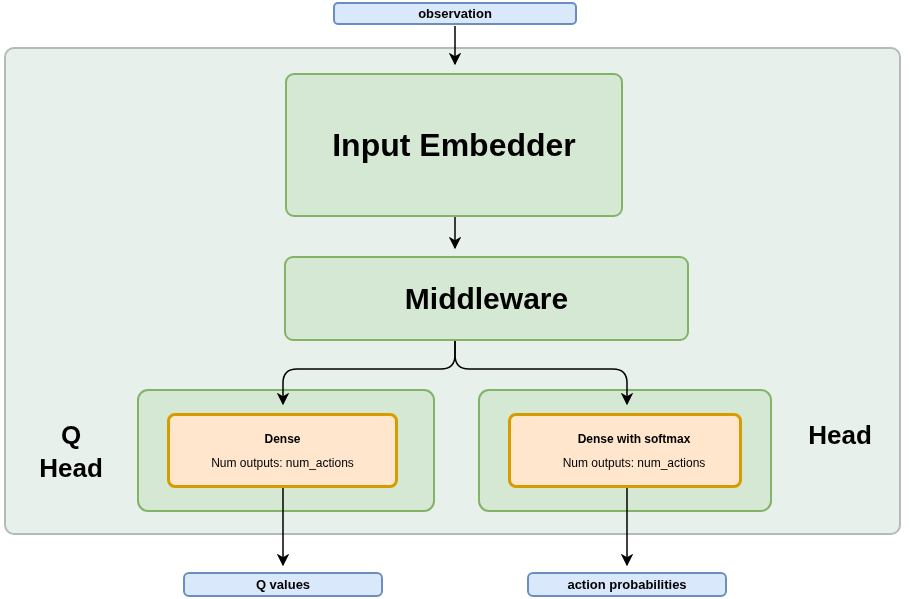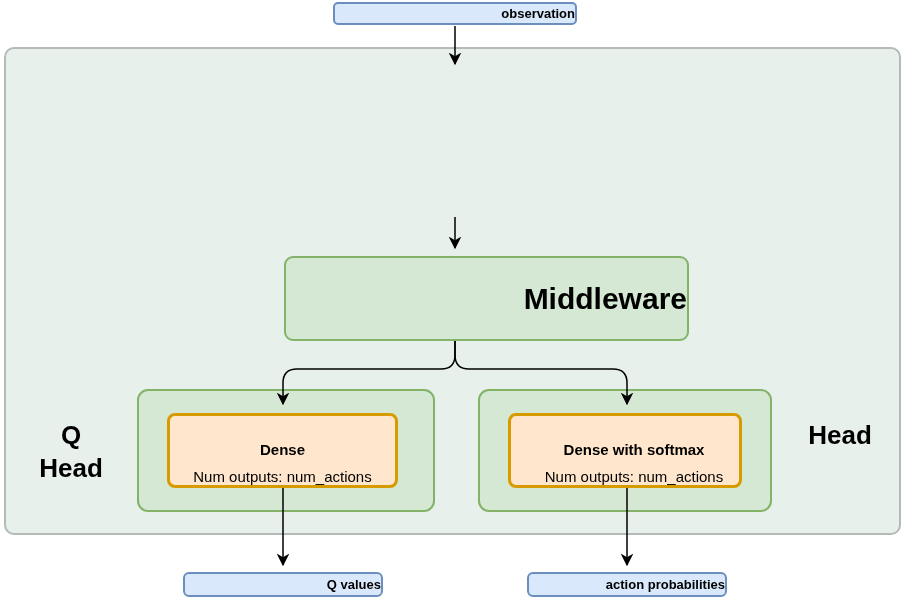--- a/index.html
+++ b/index.html
@@ -14,21 +14,21 @@
     width: 910px;
     height: 599px;
     background: #ffffff;
     overflow: hidden;
   }
   .node {
     position: absolute;
     box-sizing: border-box;
     display: flex;
     align-items: center;
-    justify-content: flex-end;
+    justify-content: center;
     text-align: center;
   }
   
   .group-container {
     left: 4px; top: 47px; width: 897px; height: 488px;
     background: #e8f0ec;
     border: 2px solid #b4bab8;
     border-radius: 10px;
   }
   
@@ -53,21 +53,21 @@
   .head-box { border-radius: 11px; }
   .q-head-box      { left: 137px; top: 389px; width: 298px; height: 123px; }
   .policy-head-box { left: 478px; top: 389px; width: 294px; height: 123px; }
   
   .orange-box {
     background: #ffe6cc;
     border: 3px solid #d79b00;
     border-radius: 8px;
     flex-direction: column;
     gap: 10px;
-    font-size: 15px;
+    font-size: 12px;
   }
   .orange-box .dense-title { font-weight: bold; }
   .q-dense      { left: 167px; top: 413px; width: 231px; height: 75px; }
   .policy-dense { left: 508px; top: 413px; width: 234px; height: 75px; padding-left: 18px; }
   
   .head-label {
     position: absolute;
     font-weight: bold;
     font-size: 26px;
     line-height: 33px;
@@ -92,20 +92,23 @@
 <body>
 
 <div class="canvas">
 
   <div class="node group-container"></div>
 
   <div class="node blue-box observation">
     <span>observation</span>
   </div>
 
+  <div class="node green-box input-embedder">
+    <span>Input Embedder</span>
+  </div>
 
   <div class="node green-box middleware">
     <span>Middleware</span>
   </div>
 
   <div class="node green-box head-box q-head-box"></div>
   <div class="node orange-box q-dense">
     <span class="dense-title">Dense</span>
     <span class="dense-subtitle">Num outputs: num_actions</span>
   </div>

